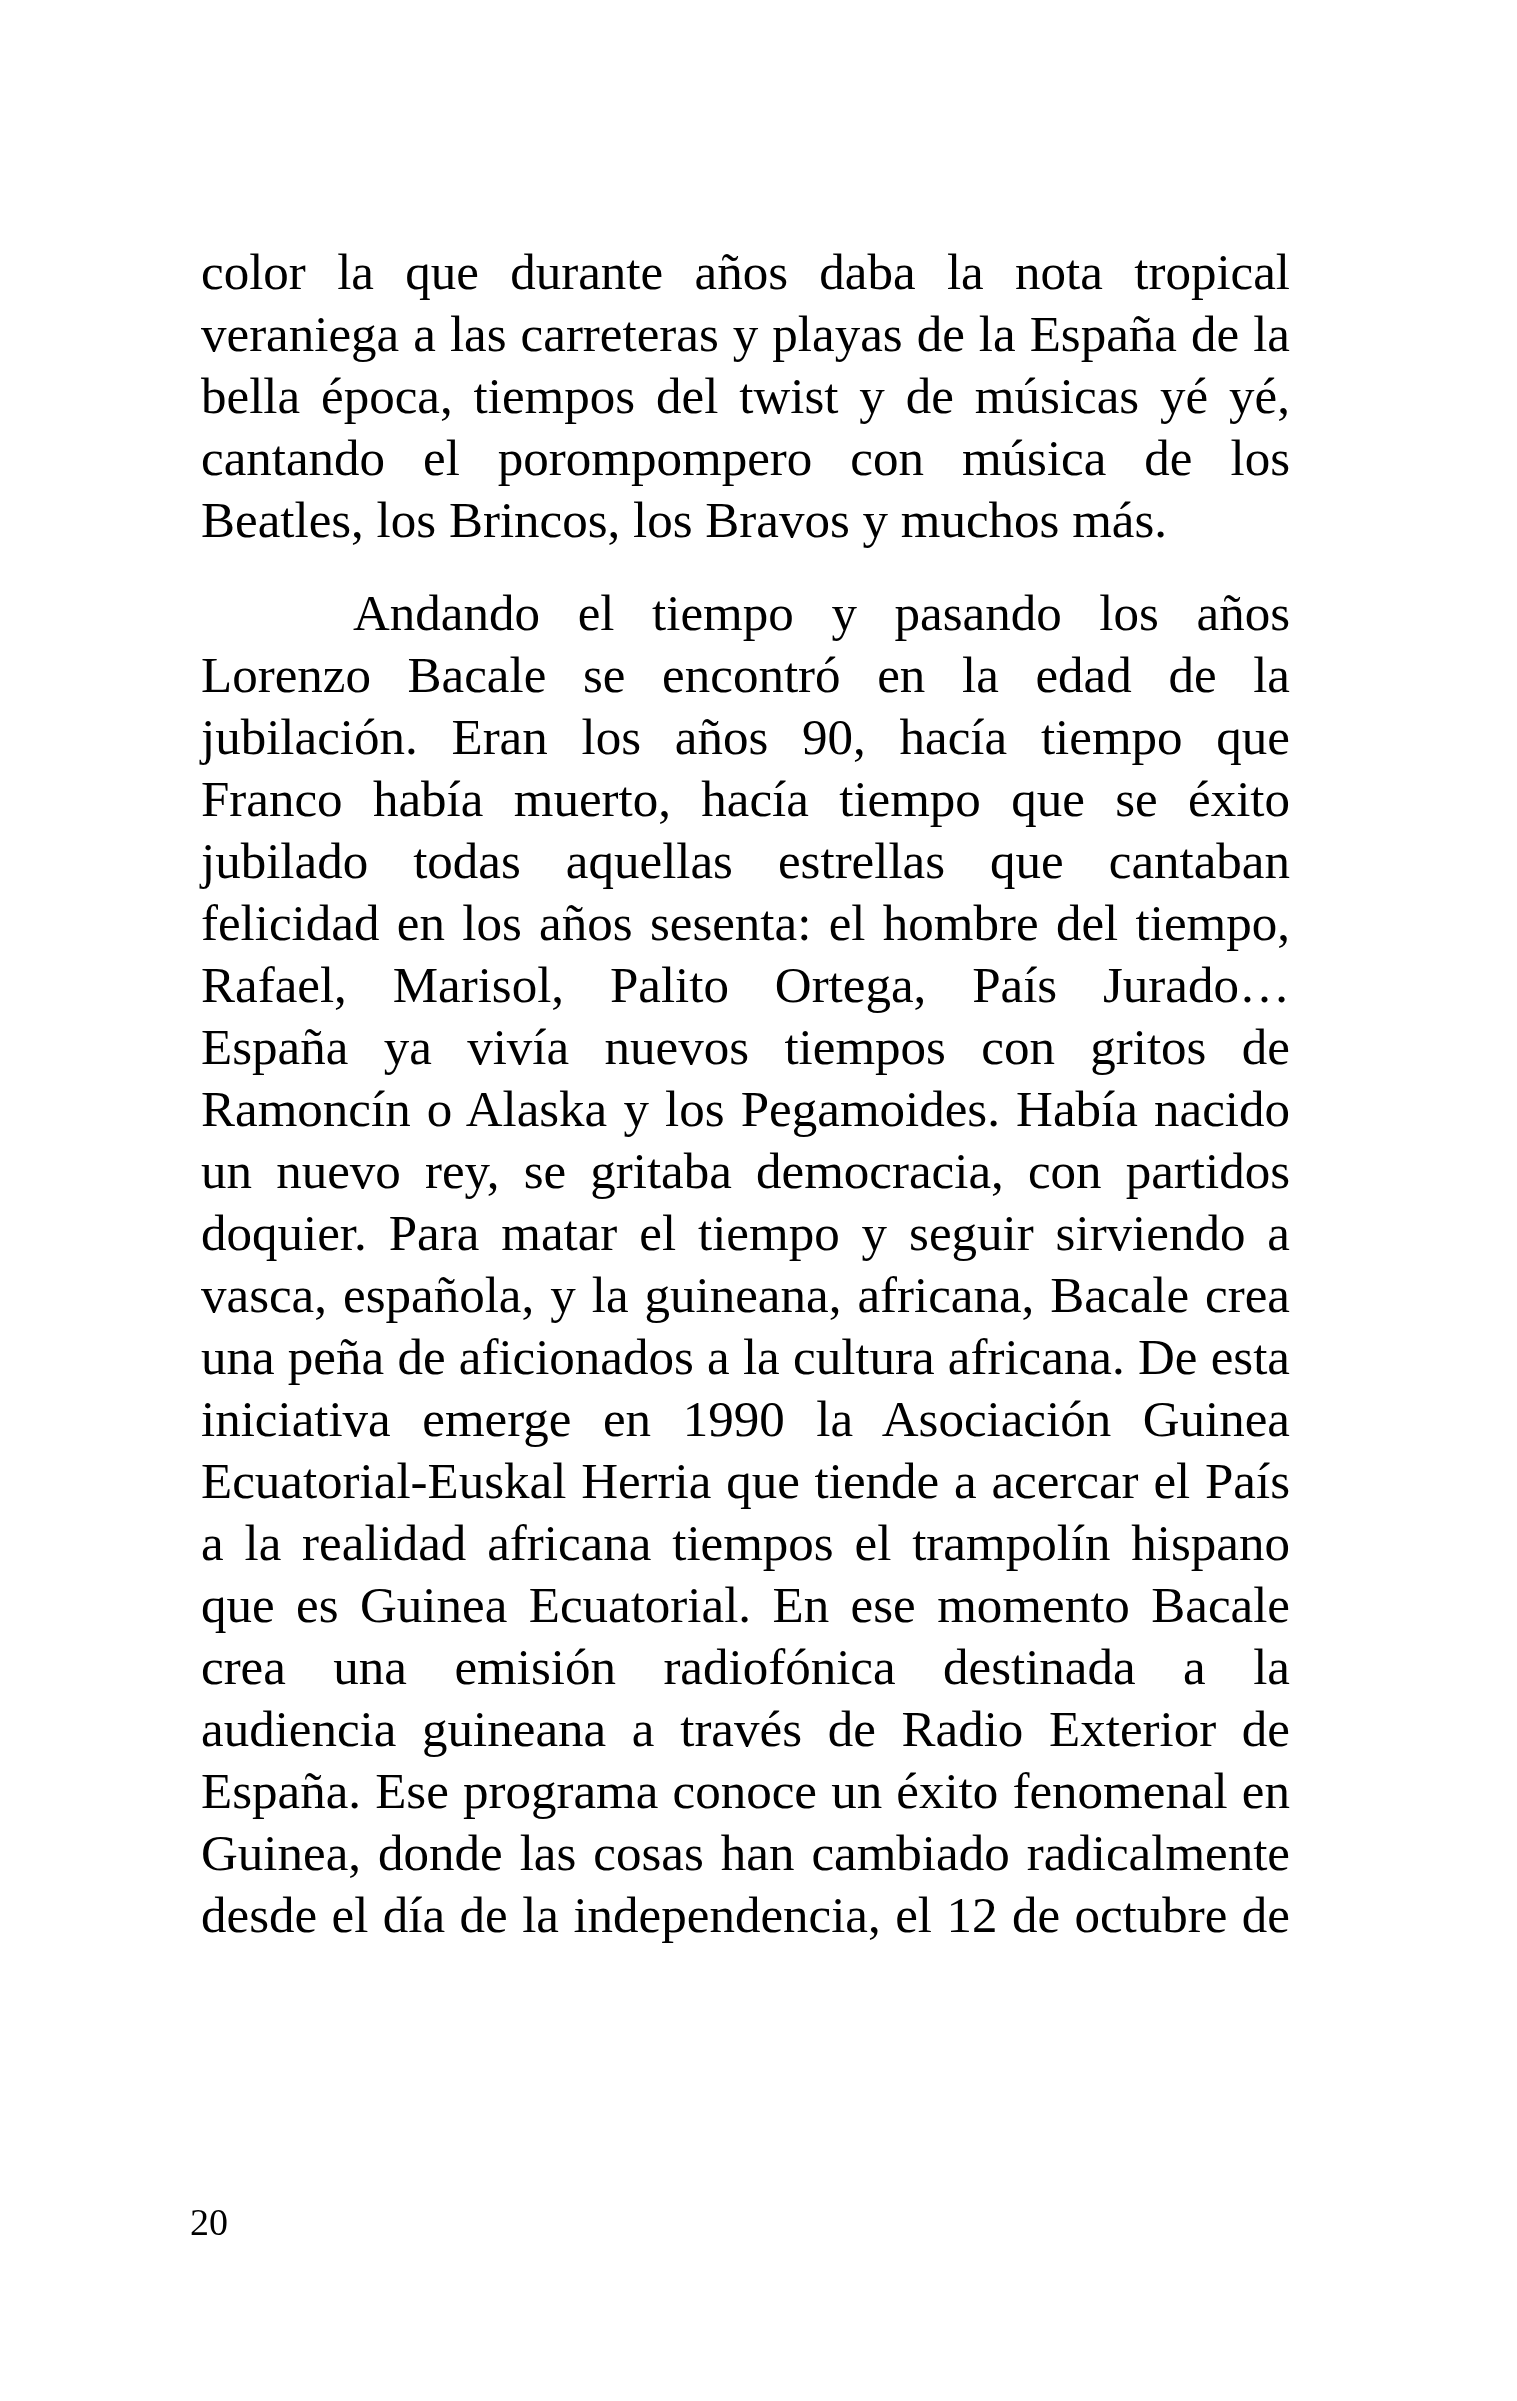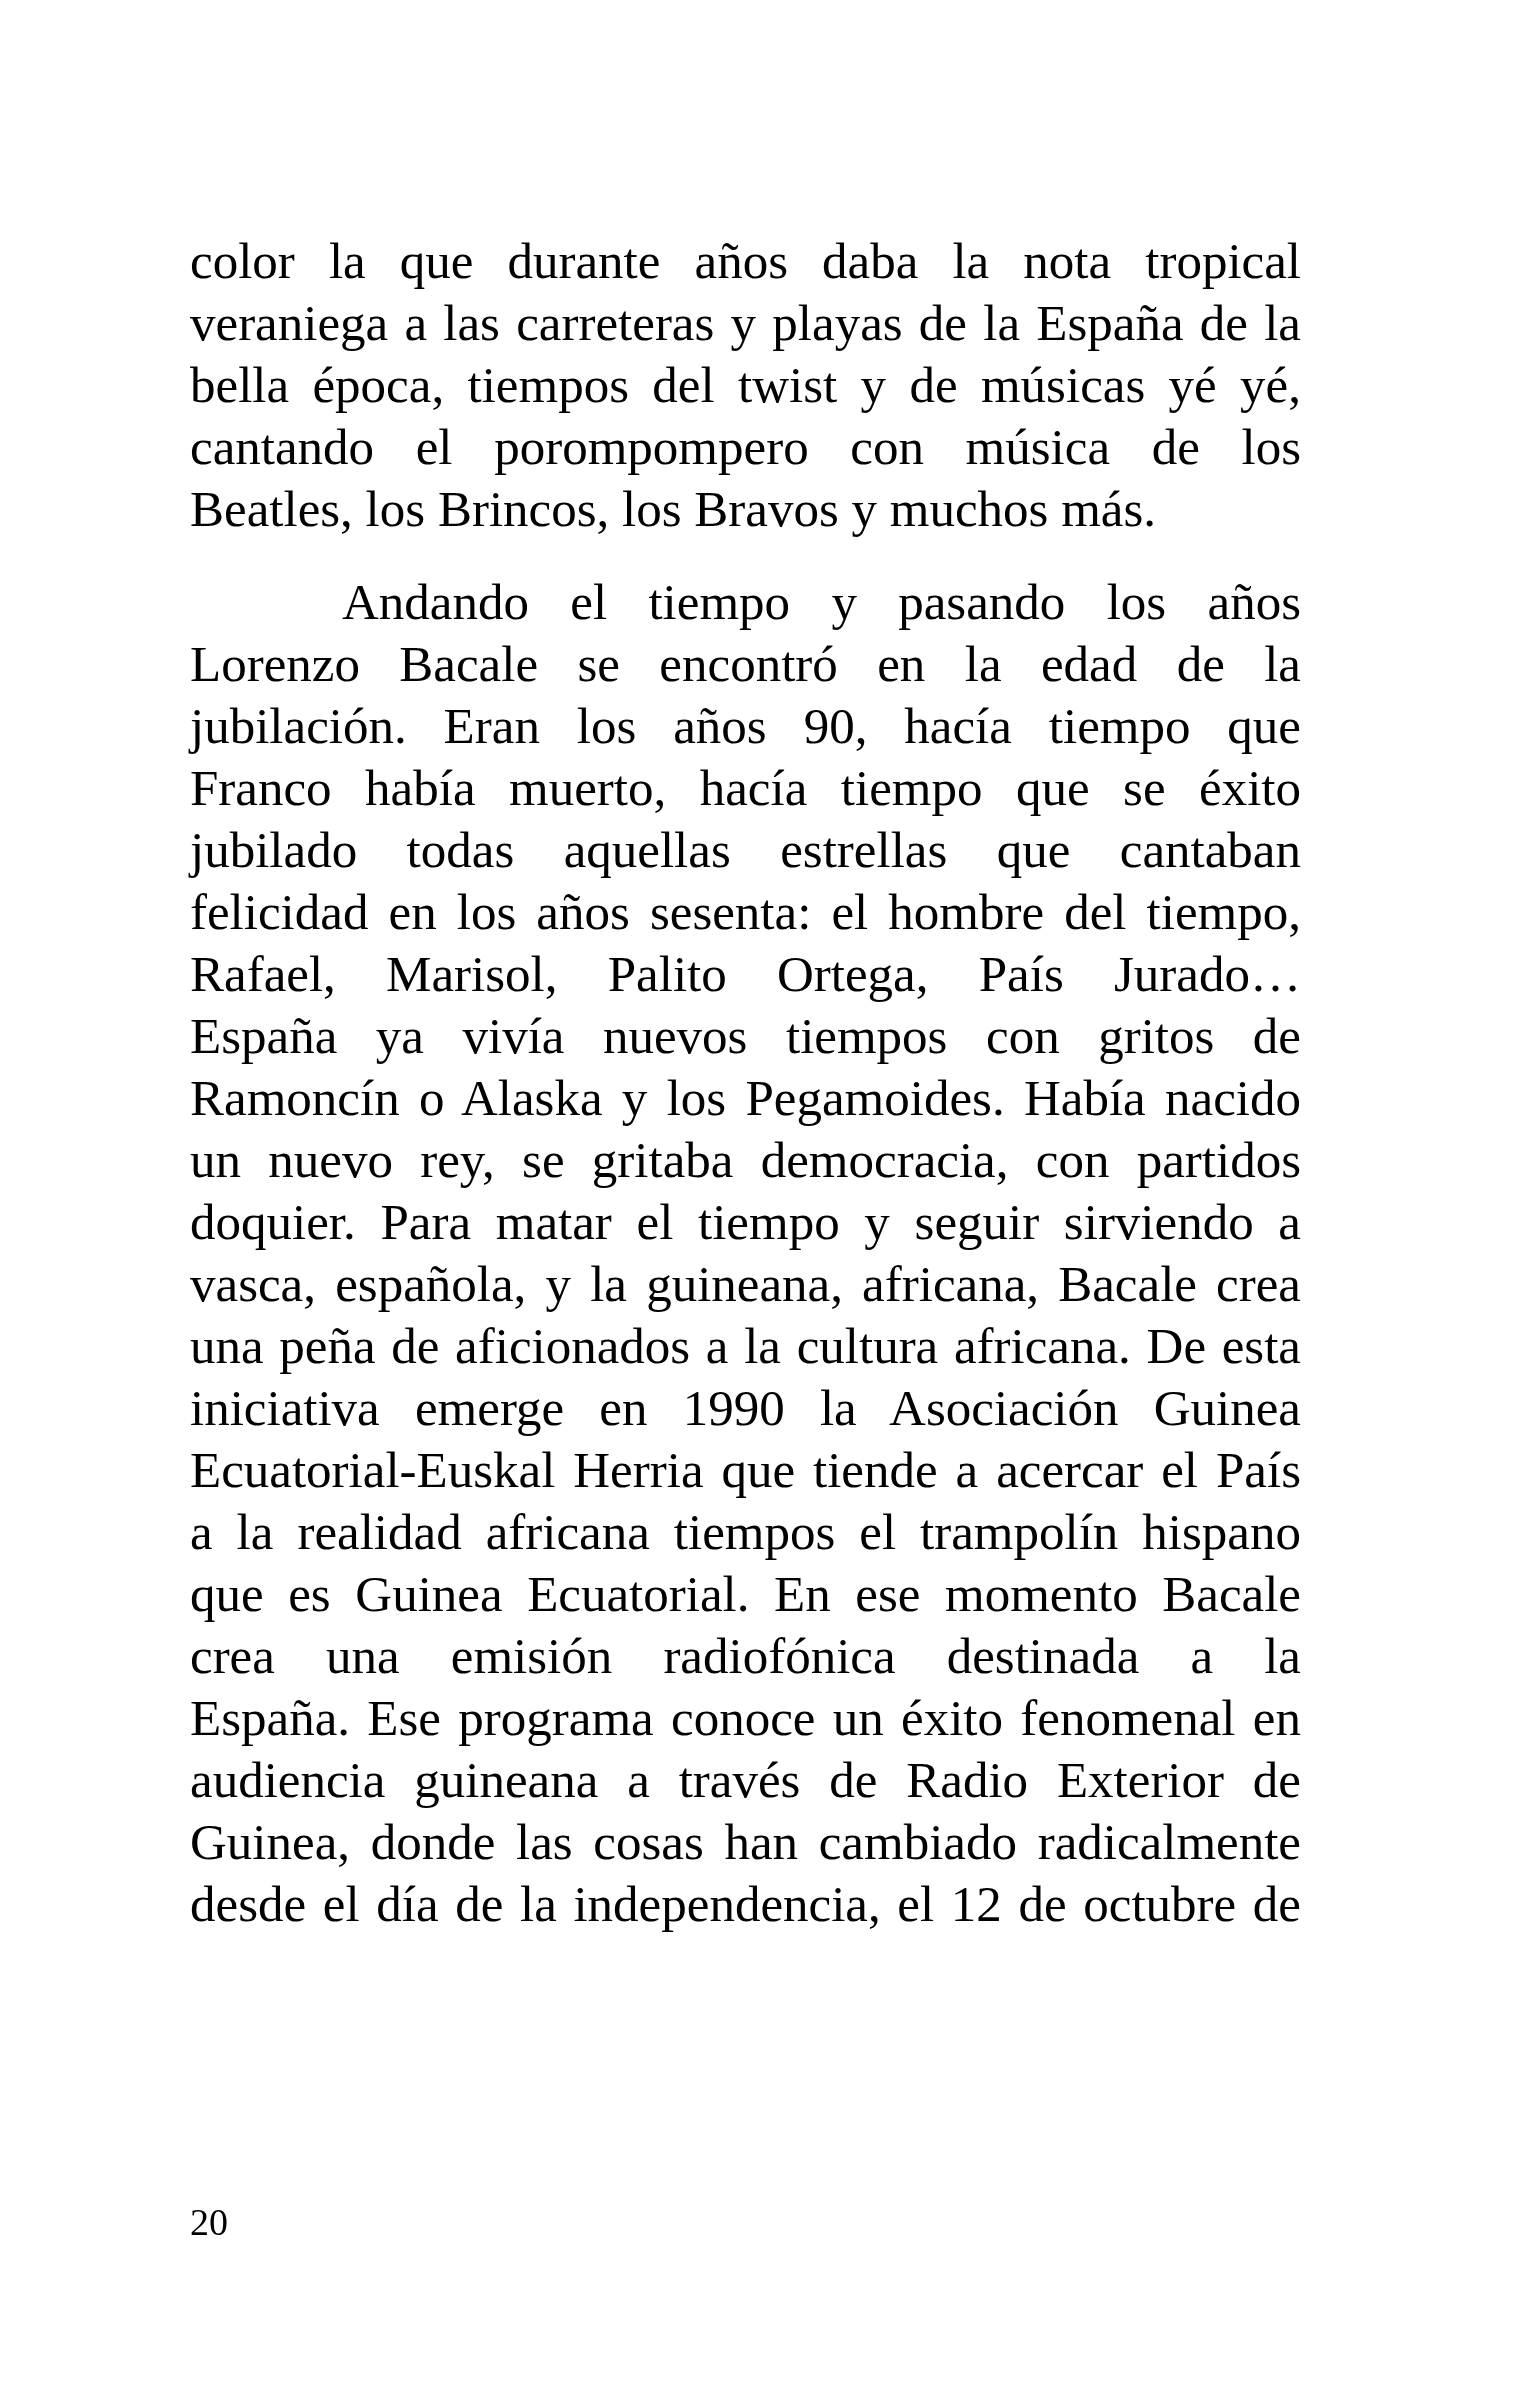--- a/index.html
+++ b/index.html
@@ -18,21 +18,21 @@
   }
   .text-block {
     position: absolute;
     left: 190px;
     top: 230px;
     width: 1111px;
     font-size: 51px;
     line-height: 62px;
   }
   .paragraph {
-    margin: 0;
+    margin: 11px;
   }
   .paragraph + .paragraph {
     margin-top: 30.5px;
   }
   .line {
     text-align: justify;
     text-align-last: justify;
     white-space: normal;
   }
   .line.para-end {
@@ -73,21 +73,21 @@
         <div class="line">Ramoncín o Alaska y los Pegamoides. Había nacido</div>
         <div class="line">un nuevo rey, se gritaba democracia, con partidos</div>
         <div class="line">doquier. Para matar el tiempo y seguir sirviendo a</div>
         <div class="line">vasca, española, y la guineana, africana, Bacale crea</div>
         <div class="line">una peña de aficionados a la cultura africana. De esta</div>
         <div class="line">iniciativa emerge en 1990 la Asociación Guinea</div>
         <div class="line">Ecuatorial-Euskal Herria que tiende a acercar el País</div>
         <div class="line">a la realidad africana tiempos el trampolín hispano</div>
         <div class="line">que es Guinea Ecuatorial. En ese momento Bacale</div>
         <div class="line">crea una emisión radiofónica destinada a la</div>
+        <div class="line">audiencia guineana a través de Radio Exterior de</div>
         <div class="line">España. Ese programa conoce un éxito fenomenal en</div>
-        <div class="line">audiencia guineana a través de Radio Exterior de</div>
         <div class="line">Guinea, donde las cosas han cambiado radicalmente</div>
         <div class="line">desde el día de la independencia, el 12 de octubre de</div>
       </div>
     </div>
   <div class="page-number">20</div>
 </div>
 
 
 </body></html>

